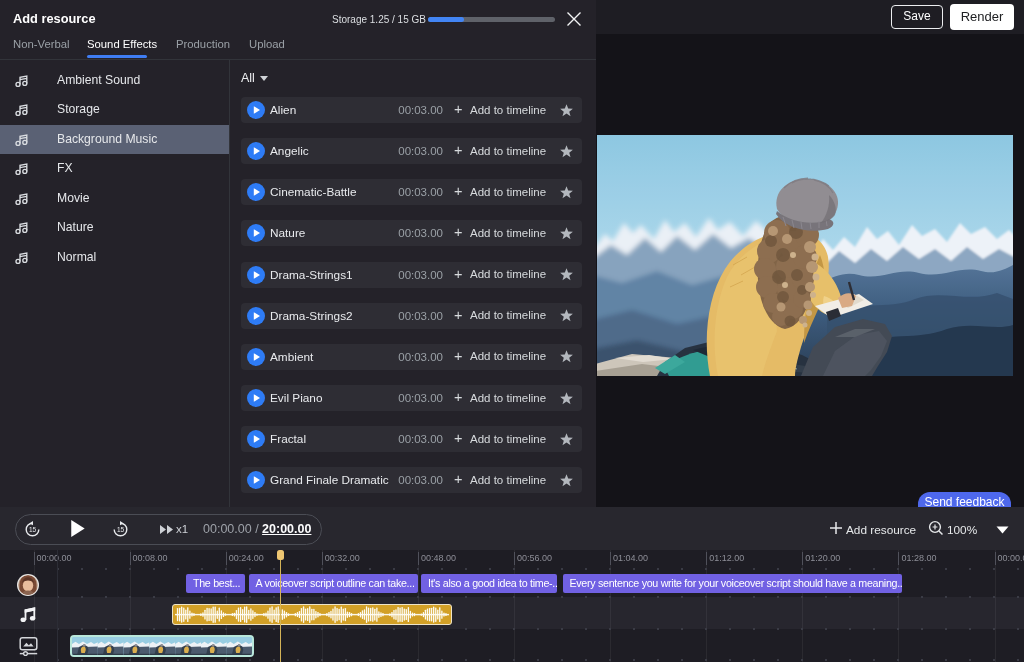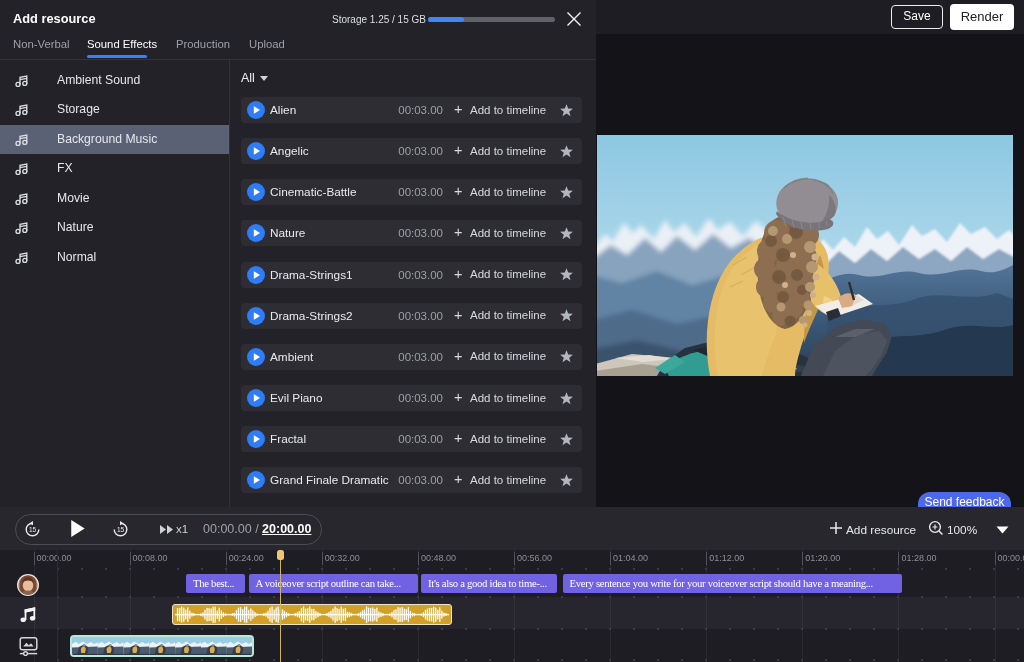--- a/index.html
+++ b/index.html
@@ -57,21 +57,21 @@
   
   #timeline { left:0; top:550px; width:1024px; height:112px; background:#1e1d24; }
   .tick { top:2px; width:1px; height:13px; background:#50515b; }
   .tlabel { top:3px; font-size:9px; color:#8d8e97; }
   .gridv { top:0; width:1px; height:112px; background:rgba(255,255,255,0.06); }
   .dashrow { left:57px; width:967px; height:2px;
     background:repeating-linear-gradient(90deg,#3a3b45 0 2px,transparent 2px 24px); }
   #icon-col-line { left:57px; top:0; width:1px; height:112px; background:#2c2d36; }
 
   .clip { top:24px; height:19px; background:#7161e3; border-radius:2px; color:#fff;
-    font-size:10.7px; letter-spacing:-0.3px; line-height:19px; padding-left:7px; overflow:hidden; white-space:nowrap;font-family:Liberation Serif, serif; }
+    font-size:10.7px; letter-spacing:-0.3px; line-height:19px; padding-left:7px; overflow:hidden; white-space:nowrap; }
 
   #wave { left:172px; top:54px; width:280px; height:21px; background:#d2a027;
     border:1px solid #eee4c8; border-radius:3px; }
   #strip { left:70px; top:85px; width:184px; height:22px; border:2px solid #b9e7da; border-radius:4px;
     overflow:hidden; background:#8fcbe0; }
 
   #playhead-line { left:280px; top:0; width:1.2px; height:112px; background:#d4b458; z-index:4;}
   #playhead-handle { left:277px; top:0; width:7px; height:10px; background:#eec672; border-radius:2.5px; z-index:4;}
 </style>
 </head>

